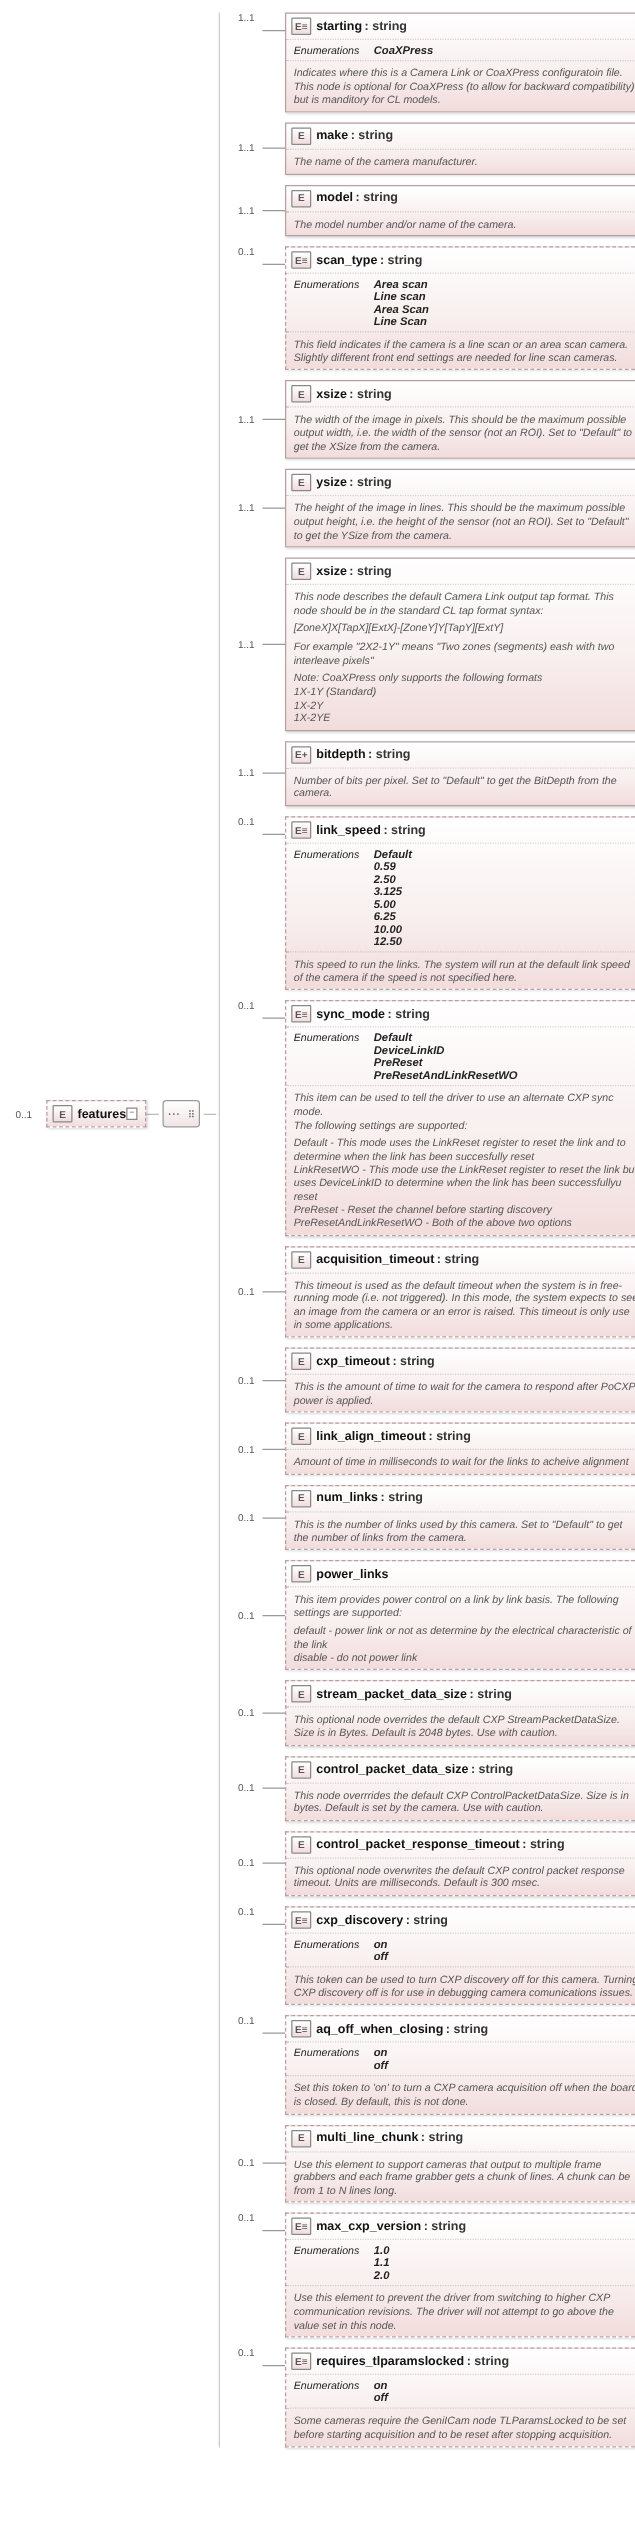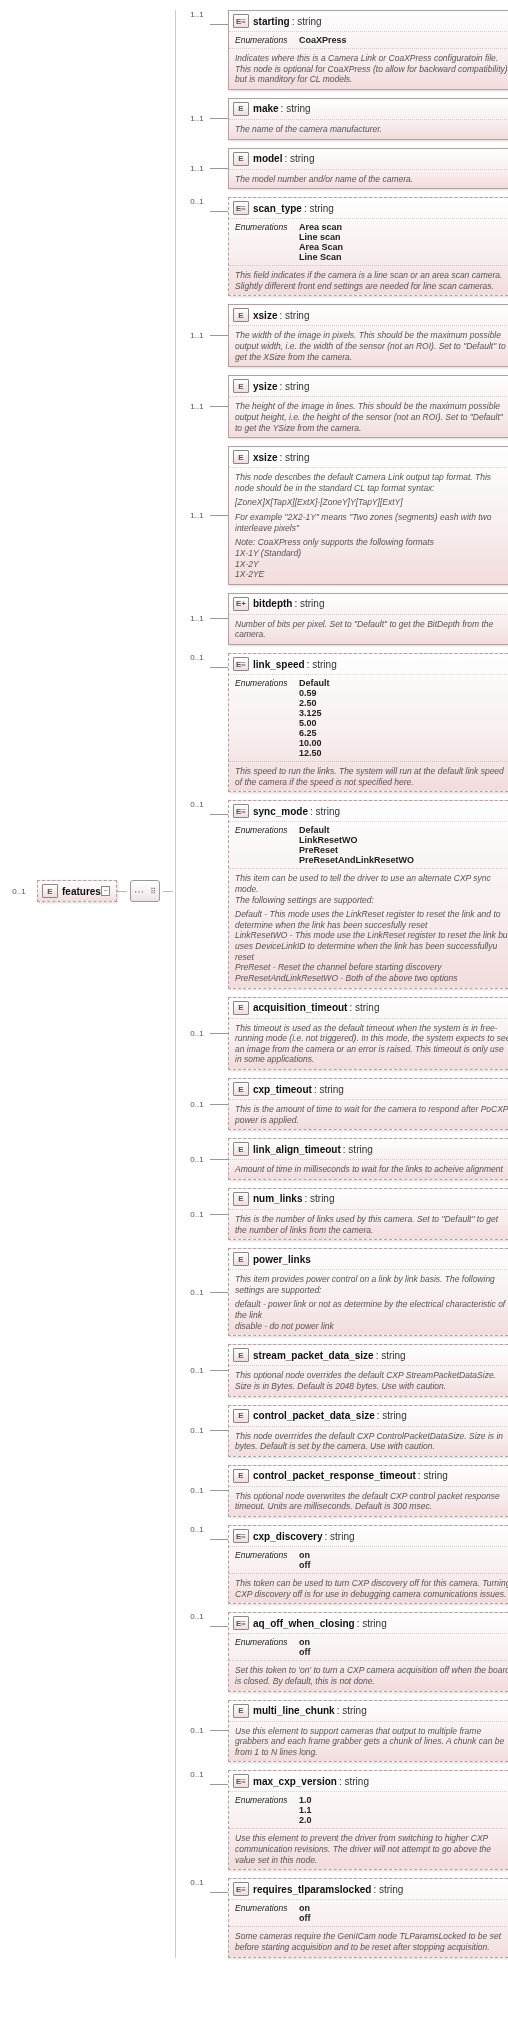--- a/index.html
+++ b/index.html
@@ -76,21 +76,21 @@
     display: inline-flex;
     align-items: center;
     justify-content: center;
     font-size: 8px;
     font-weight: bold;
     color: #555;
     margin-right: 4px;
     flex-shrink: 0;
   }
   .card-name { font-weight: bold; color: #111; }
-  .card-type { font-weight: normal; color: #333; margin-left: 2px;}
+  .card-type { font-weight: bold; color: #333; margin-left: 2px;}
   .mini-toggle {
     width: 8px; height: 8px;
     border: 1px solid #888;
     font-size: 7px; line-height: 7px;
     text-align: center;
     margin-left: auto;
     background: #fff;
     color: #555;
   }
   .enum-block {
@@ -105,20 +105,21 @@
     font-weight: normal;
     width: 64px;
     flex-shrink: 0;
     font-size: 8.5px;
   }
   .enum-values {
     display: flex;
     flex-direction: column;
     font-weight: bold;
     font-size: 9px;
+    font-style: italic;
   }
   .desc {
     padding: 4px 6px;
     font-size: 8.5px;
     font-style: italic;
     color: #555;
     line-height: 1.25;
   }
   .desc p { margin: 0 0 4px 0; }
   .desc p:last-child { margin-bottom: 0; }
@@ -349,21 +350,21 @@
         <div class="card dashed">
           <div class="card-header">
             <span class="card-icon">E≡</span>
             <span class="card-name">sync_mode</span>
             <span class="card-type"> : string</span>
           </div>
           <div class="enum-block">
             <span class="enum-label">Enumerations</span>
             <div class="enum-values">
               <span>Default</span>
-              <span>LinkResetWO</span>
+              <span>DeviceLinkID</span>
               <span>PreReset</span>
               <span>PreResetAndLinkResetWO</span>
             </div>
           </div>
           <div class="desc">
             <p style="white-space: pre-line;">This item can be used to tell the driver to use an alternate CXP sync mode.
 The following settings are supported:</p>
             <p style="white-space: pre-line;">Default - This mode uses the LinkReset register to reset the link and to determine when the link has been succesfully reset
 LinkResetWO - This mode use the LinkReset register to reset the link but uses DeviceLinkID to determine when the link has been successfullyu reset
 PreReset - Reset the channel before starting discovery

